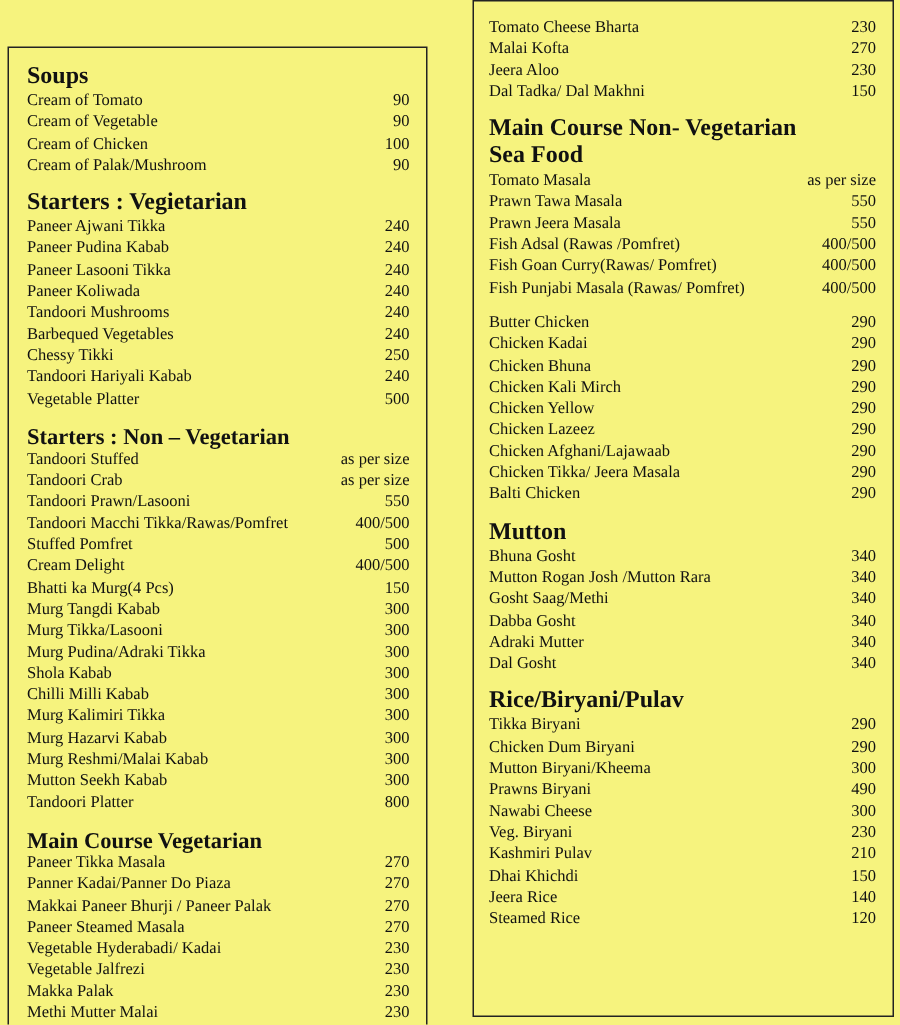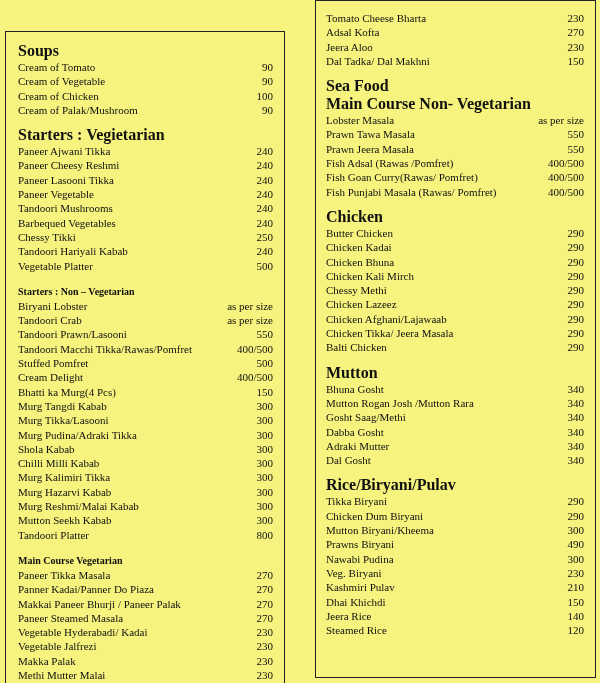--- a/index.html
+++ b/index.html
@@ -2,21 +2,21 @@
 <html><head>
 <meta charset="utf-8">
 <style>
   html,body{margin:0;padding:0;}
   body{width:600px;height:683px;background:#f6f37e;overflow:hidden;position:relative;
        font-family:"Liberation Serif","DejaVu Serif",serif;color:#111;}
   .col{position:absolute;border:1.5px solid #222;box-sizing:border-box;}
   #left{left:5px;top:3px;width:280px;height:673px;padding:10px 0 0 12px;margin-top:28px;}
   #right{left:315px;top:0;width:281px;height:678px;padding:10px 0 10px 10px;}
   .h-big{font-weight:bold;font-size:16px;line-height:18px;margin:0;}
-  .h-small{font-weight:bold;font-size:10px;line-height:14px;margin:0;}
+  .h-small{font-weight:bold;font-size:15px;line-height:14px;margin:0;}
   .row{display:flex;justify-content:space-between;font-size:11px;line-height:14.3px;width:255px;}
   #right .row{width:258px;}
   .row .p{text-align:right;}
   .gap{height:9px;}
   .gap-s{height:12px;}
 </style>
 </head>
 <body>
 
 <div id="left" class="col">
@@ -37,29 +37,29 @@
       <span class="n">Cream of Palak/Mushroom</span>
       <span class="p">90</span>
     </div>
     <div class="gap"></div>
     <div class="h-big">Starters : Vegietarian</div>
     <div class="row">
       <span class="n">Paneer Ajwani Tikka</span>
       <span class="p">240</span>
     </div>
     <div class="row">
-      <span class="n">Paneer Cheesy Reshmi</span>
+      <span class="n">Paneer Pudina Kabab</span>
       <span class="p">240</span>
     </div>
     <div class="row">
       <span class="n">Paneer Lasooni Tikka</span>
       <span class="p">240</span>
     </div>
     <div class="row">
-      <span class="n">Paneer Vegetable</span>
+      <span class="n">Paneer Koliwada</span>
       <span class="p">240</span>
     </div>
     <div class="row">
       <span class="n">Tandoori Mushrooms</span>
       <span class="p">240</span>
     </div>
     <div class="row">
       <span class="n">Barbequed Vegetables</span>
       <span class="p">240</span>
     </div>
@@ -71,21 +71,21 @@
       <span class="n">Tandoori Hariyali Kabab</span>
       <span class="p">240</span>
     </div>
     <div class="row">
       <span class="n">Vegetable Platter</span>
       <span class="p">500</span>
     </div>
     <div class="gap-s"></div>
     <div class="h-small">Starters : Non – Vegetarian</div>
     <div class="row">
-      <span class="n">Biryani Lobster</span>
+      <span class="n">Tandoori Stuffed</span>
       <span class="p">as per size</span>
     </div>
     <div class="row">
       <span class="n">Tandoori Crab</span>
       <span class="p">as per size</span>
     </div>
     <div class="row">
       <span class="n">Tandoori Prawn/Lasooni</span>
       <span class="p">550</span>
     </div>
@@ -179,36 +179,36 @@
       <span class="n">Methi Mutter Malai</span>
       <span class="p">230</span>
     </div>
   </div>
 <div id="right" class="col">
     <div class="row">
       <span class="n">Tomato Cheese Bharta</span>
       <span class="p">230</span>
     </div>
     <div class="row">
-      <span class="n">Adsal Kofta</span>
+      <span class="n">Malai Kofta</span>
       <span class="p">270</span>
     </div>
     <div class="row">
       <span class="n">Jeera Aloo</span>
       <span class="p">230</span>
     </div>
     <div class="row">
       <span class="n">Dal Tadka/ Dal Makhni</span>
       <span class="p">150</span>
     </div>
     <div class="gap"></div>
+    <div class="h-big">Main Course Non- Vegetarian</div>
     <div class="h-big">Sea Food</div>
-    <div class="h-big">Main Course Non- Vegetarian</div>
-    <div class="row">
-      <span class="n">Lobster Masala</span>
+    <div class="row">
+      <span class="n">Tomato Masala</span>
       <span class="p">as per size</span>
     </div>
     <div class="row">
       <span class="n">Prawn Tawa Masala</span>
       <span class="p">550</span>
     </div>
     <div class="row">
       <span class="n">Prawn Jeera Masala</span>
       <span class="p">550</span>
     </div>
@@ -218,39 +218,38 @@
     </div>
     <div class="row">
       <span class="n">Fish Goan Curry(Rawas/ Pomfret)</span>
       <span class="p">400/500</span>
     </div>
     <div class="row">
       <span class="n">Fish Punjabi Masala (Rawas/ Pomfret)</span>
       <span class="p">400/500</span>
     </div>
     <div class="gap"></div>
-    <div class="h-big">Chicken</div>
     <div class="row">
       <span class="n">Butter Chicken</span>
       <span class="p">290</span>
     </div>
     <div class="row">
       <span class="n">Chicken Kadai</span>
       <span class="p">290</span>
     </div>
     <div class="row">
       <span class="n">Chicken Bhuna</span>
       <span class="p">290</span>
     </div>
     <div class="row">
       <span class="n">Chicken Kali Mirch</span>
       <span class="p">290</span>
     </div>
     <div class="row">
-      <span class="n">Chessy Methi</span>
+      <span class="n">Chicken Yellow</span>
       <span class="p">290</span>
     </div>
     <div class="row">
       <span class="n">Chicken Lazeez</span>
       <span class="p">290</span>
     </div>
     <div class="row">
       <span class="n">Chicken Afghani/Lajawaab</span>
       <span class="p">290</span>
     </div>
@@ -300,21 +299,21 @@
     </div>
     <div class="row">
       <span class="n">Mutton Biryani/Kheema</span>
       <span class="p">300</span>
     </div>
     <div class="row">
       <span class="n">Prawns Biryani</span>
       <span class="p">490</span>
     </div>
     <div class="row">
-      <span class="n">Nawabi Pudina</span>
+      <span class="n">Nawabi Cheese</span>
       <span class="p">300</span>
     </div>
     <div class="row">
       <span class="n">Veg. Biryani</span>
       <span class="p">230</span>
     </div>
     <div class="row">
       <span class="n">Kashmiri Pulav</span>
       <span class="p">210</span>
     </div>

